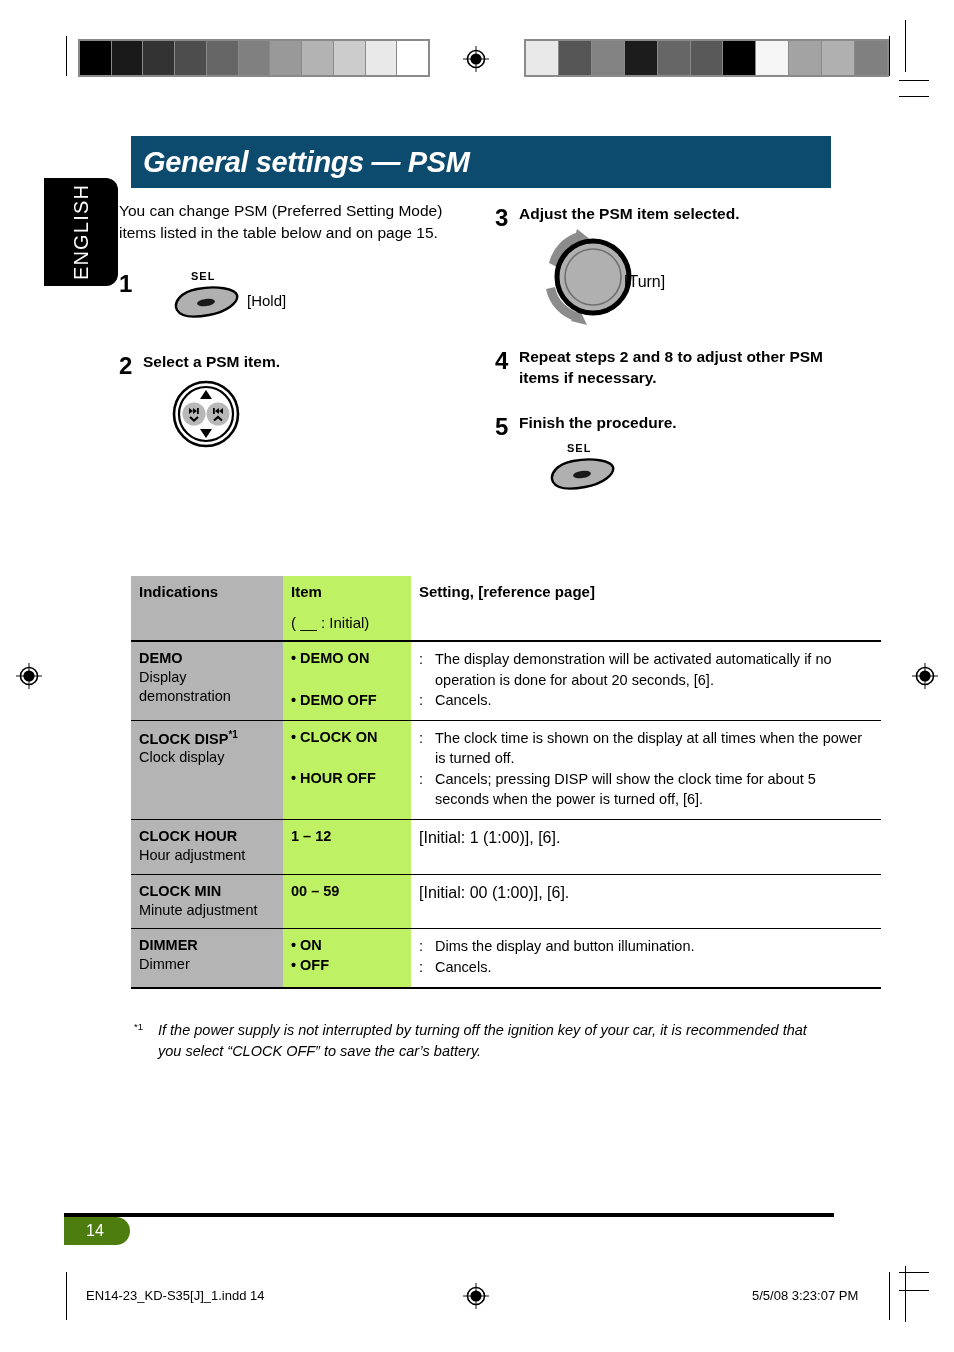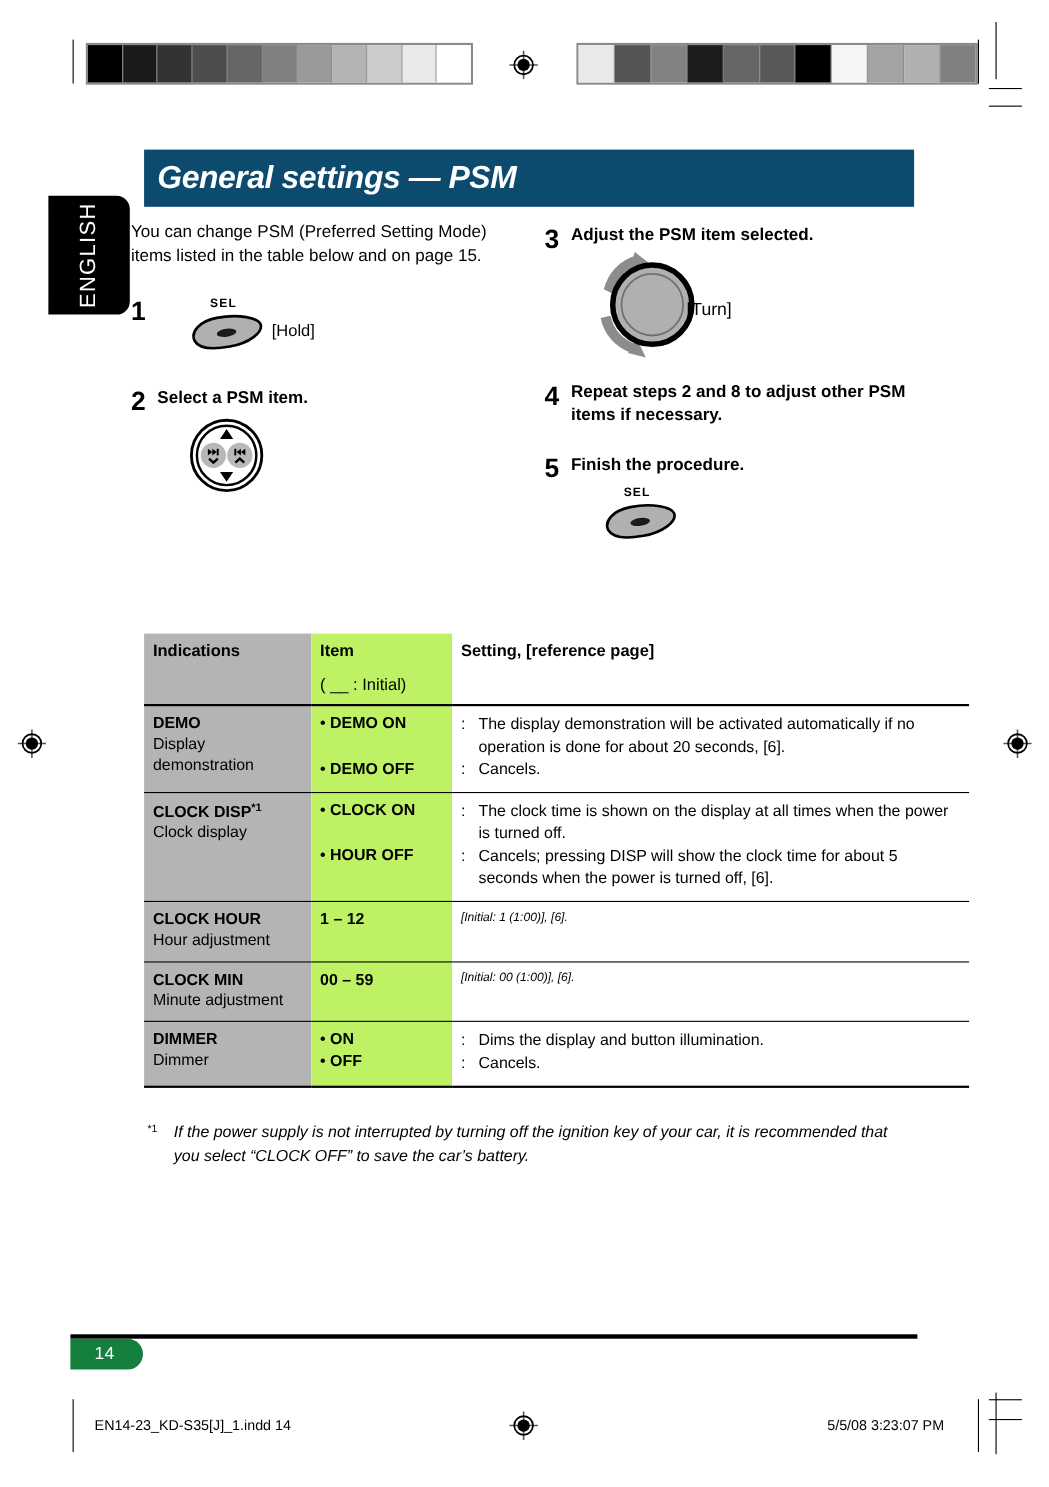--- a/index.html
+++ b/index.html
@@ -171,21 +171,21 @@
   .opt.spaced { margin-top: 22px; }
   .plain-range { font-size: 14.5px; font-weight: bold; line-height: 1.35; }
 
   .setline {
     font-size: 14.5px;
     line-height: 1.42;
     display: flex;
   }
   .setline .colon { width: 16px; flex: 0 0 16px; }
   .setline .txt { flex: 1 1 auto; }
-  .setplain { font-size: 11px; line-height: 1.42; font-style: italic; }
+  .setplain { font-size: 16px; line-height: 1.42; }
 
   
   .footnote {
     position: absolute;
     left: 134px;
     top: 1020px;
     width: 700px;
     font-size: 14.5px;
     font-style: italic;
     line-height: 1.45;
@@ -199,21 +199,21 @@
   .foot-rule {
     position: absolute;
     left: 64px; top: 1213px;
     width: 770px; height: 4px;
     background: #000;
   }
   .page-badge {
     position: absolute;
     left: 64px; top: 1217px;
     width: 66px; height: 28px;
-    background: #15803d;
+    background: #4d7c0f;
     border-radius: 0 14px 14px 0;
   }
   .page-badge span {
     position: absolute;
     left: 22px; top: 50%;
     transform: translateY(-50%);
     color: #fff;
     font-size: 16px;
   }
 

